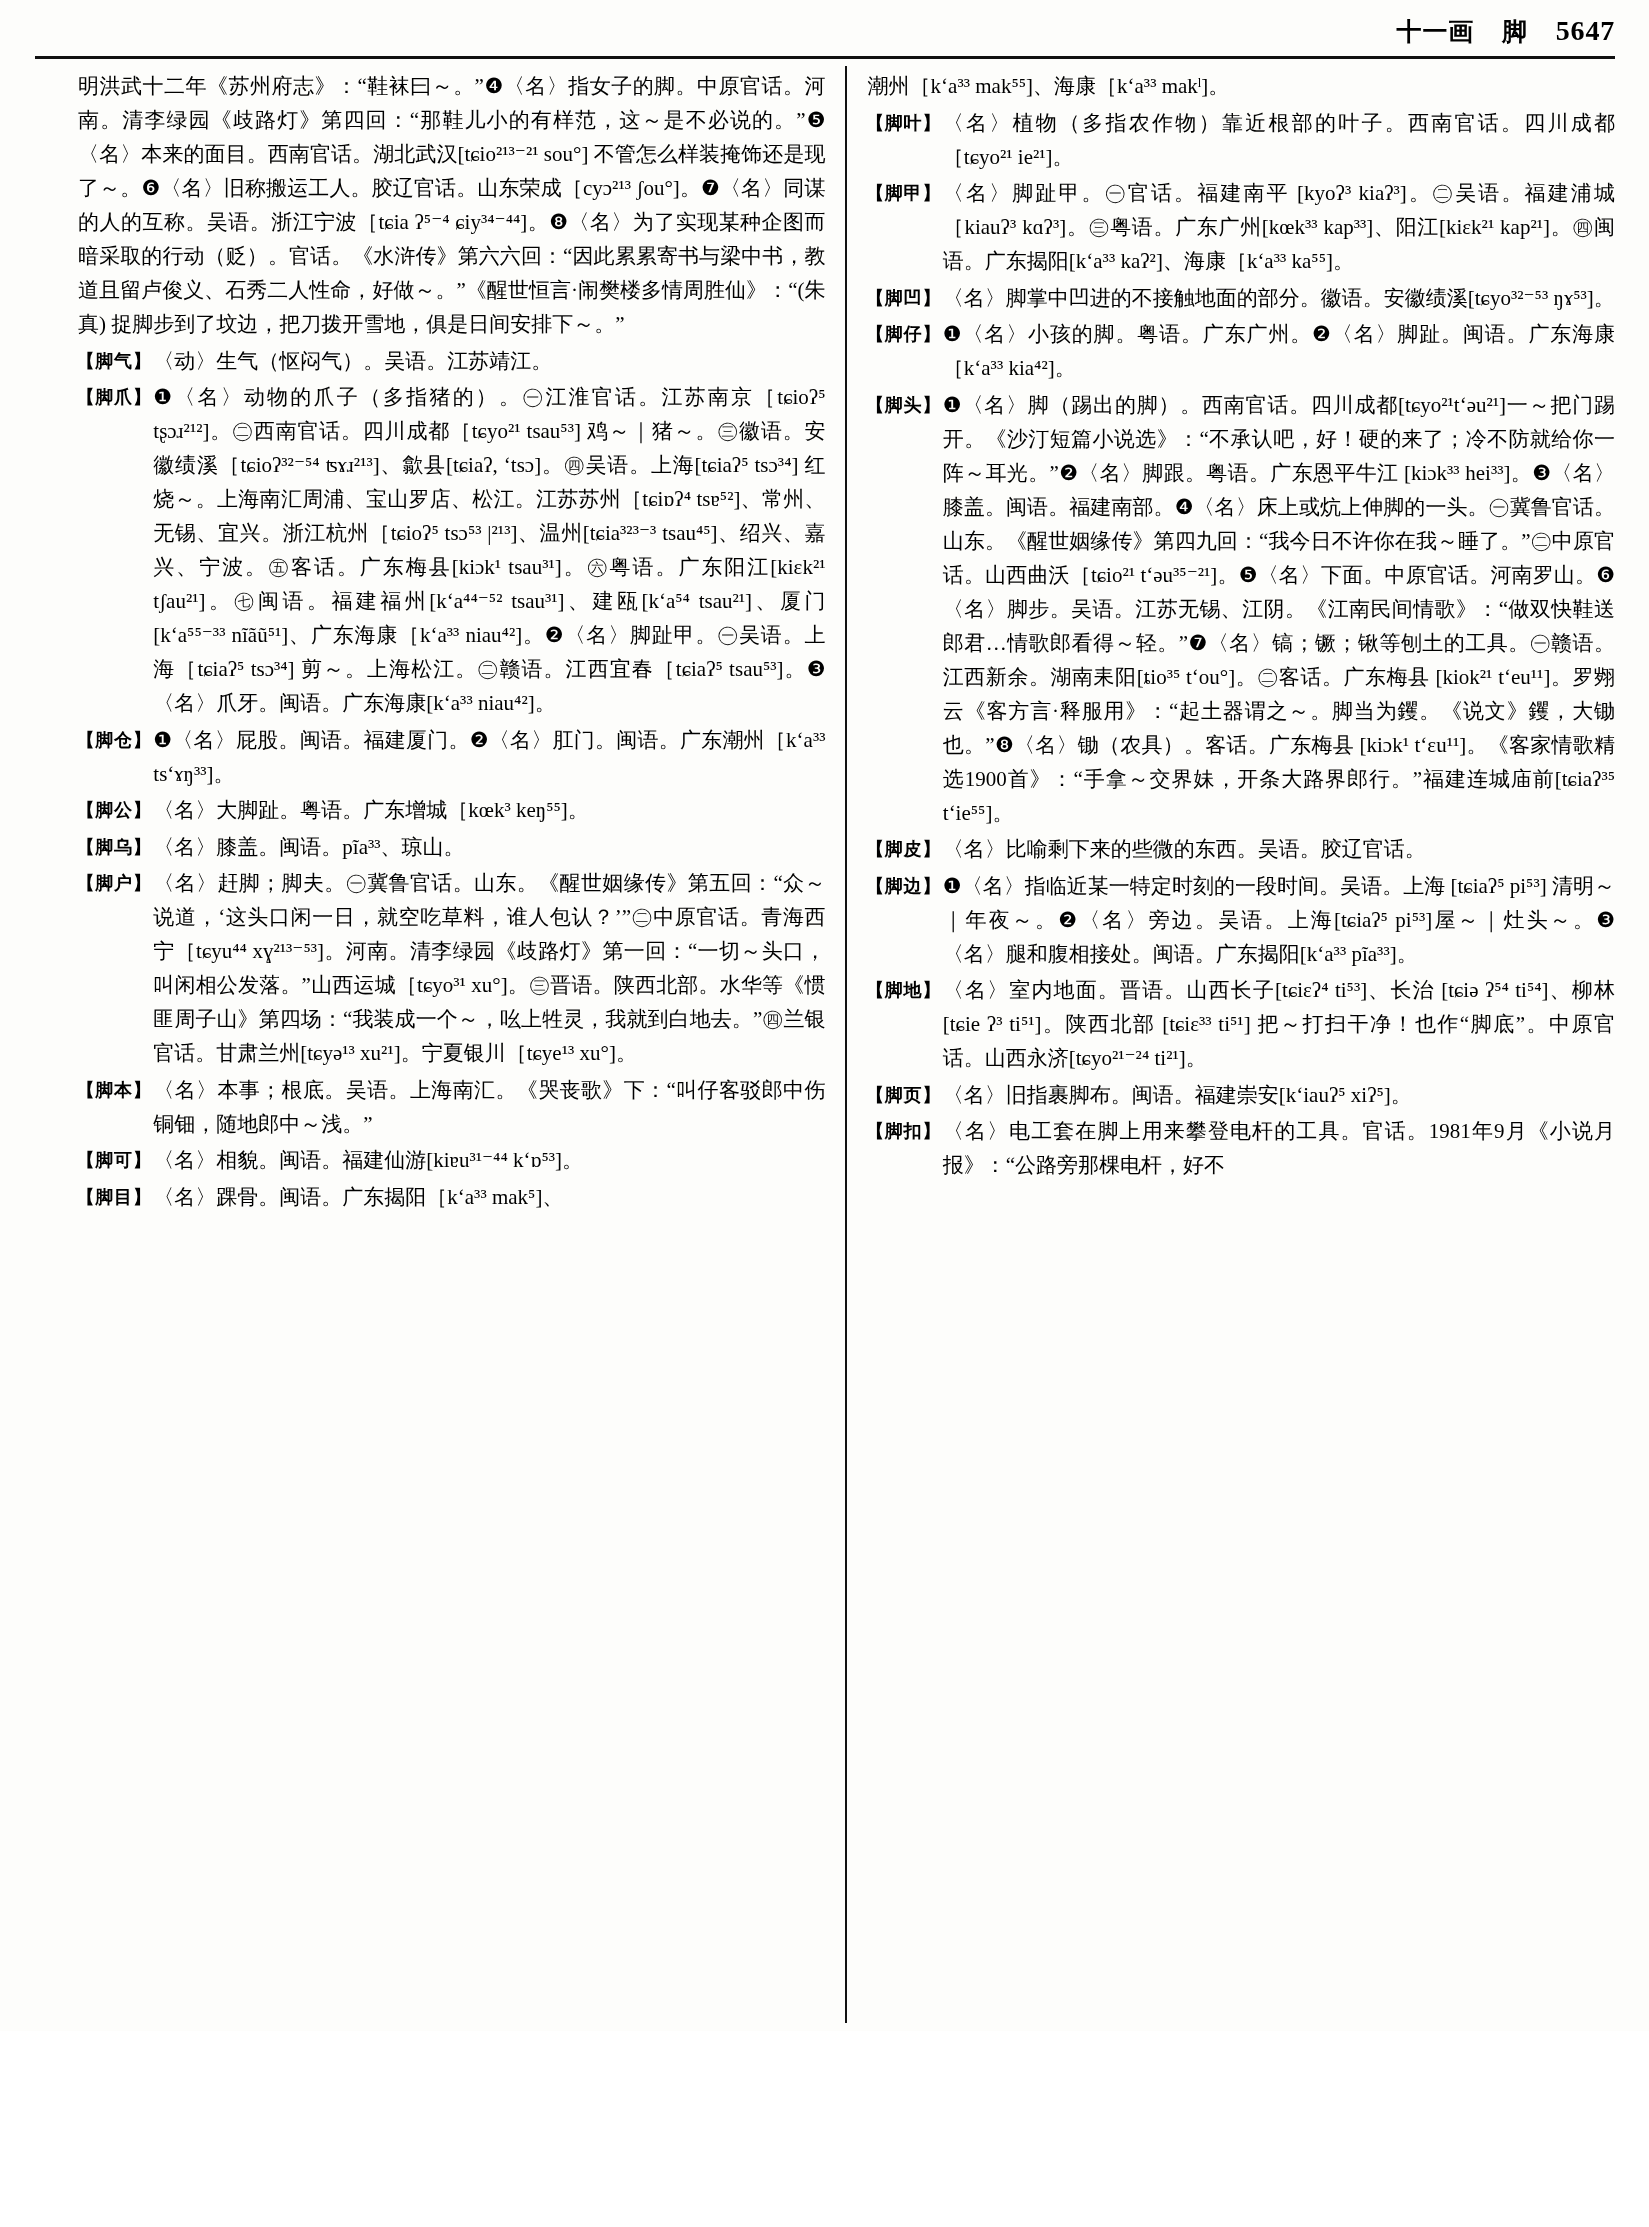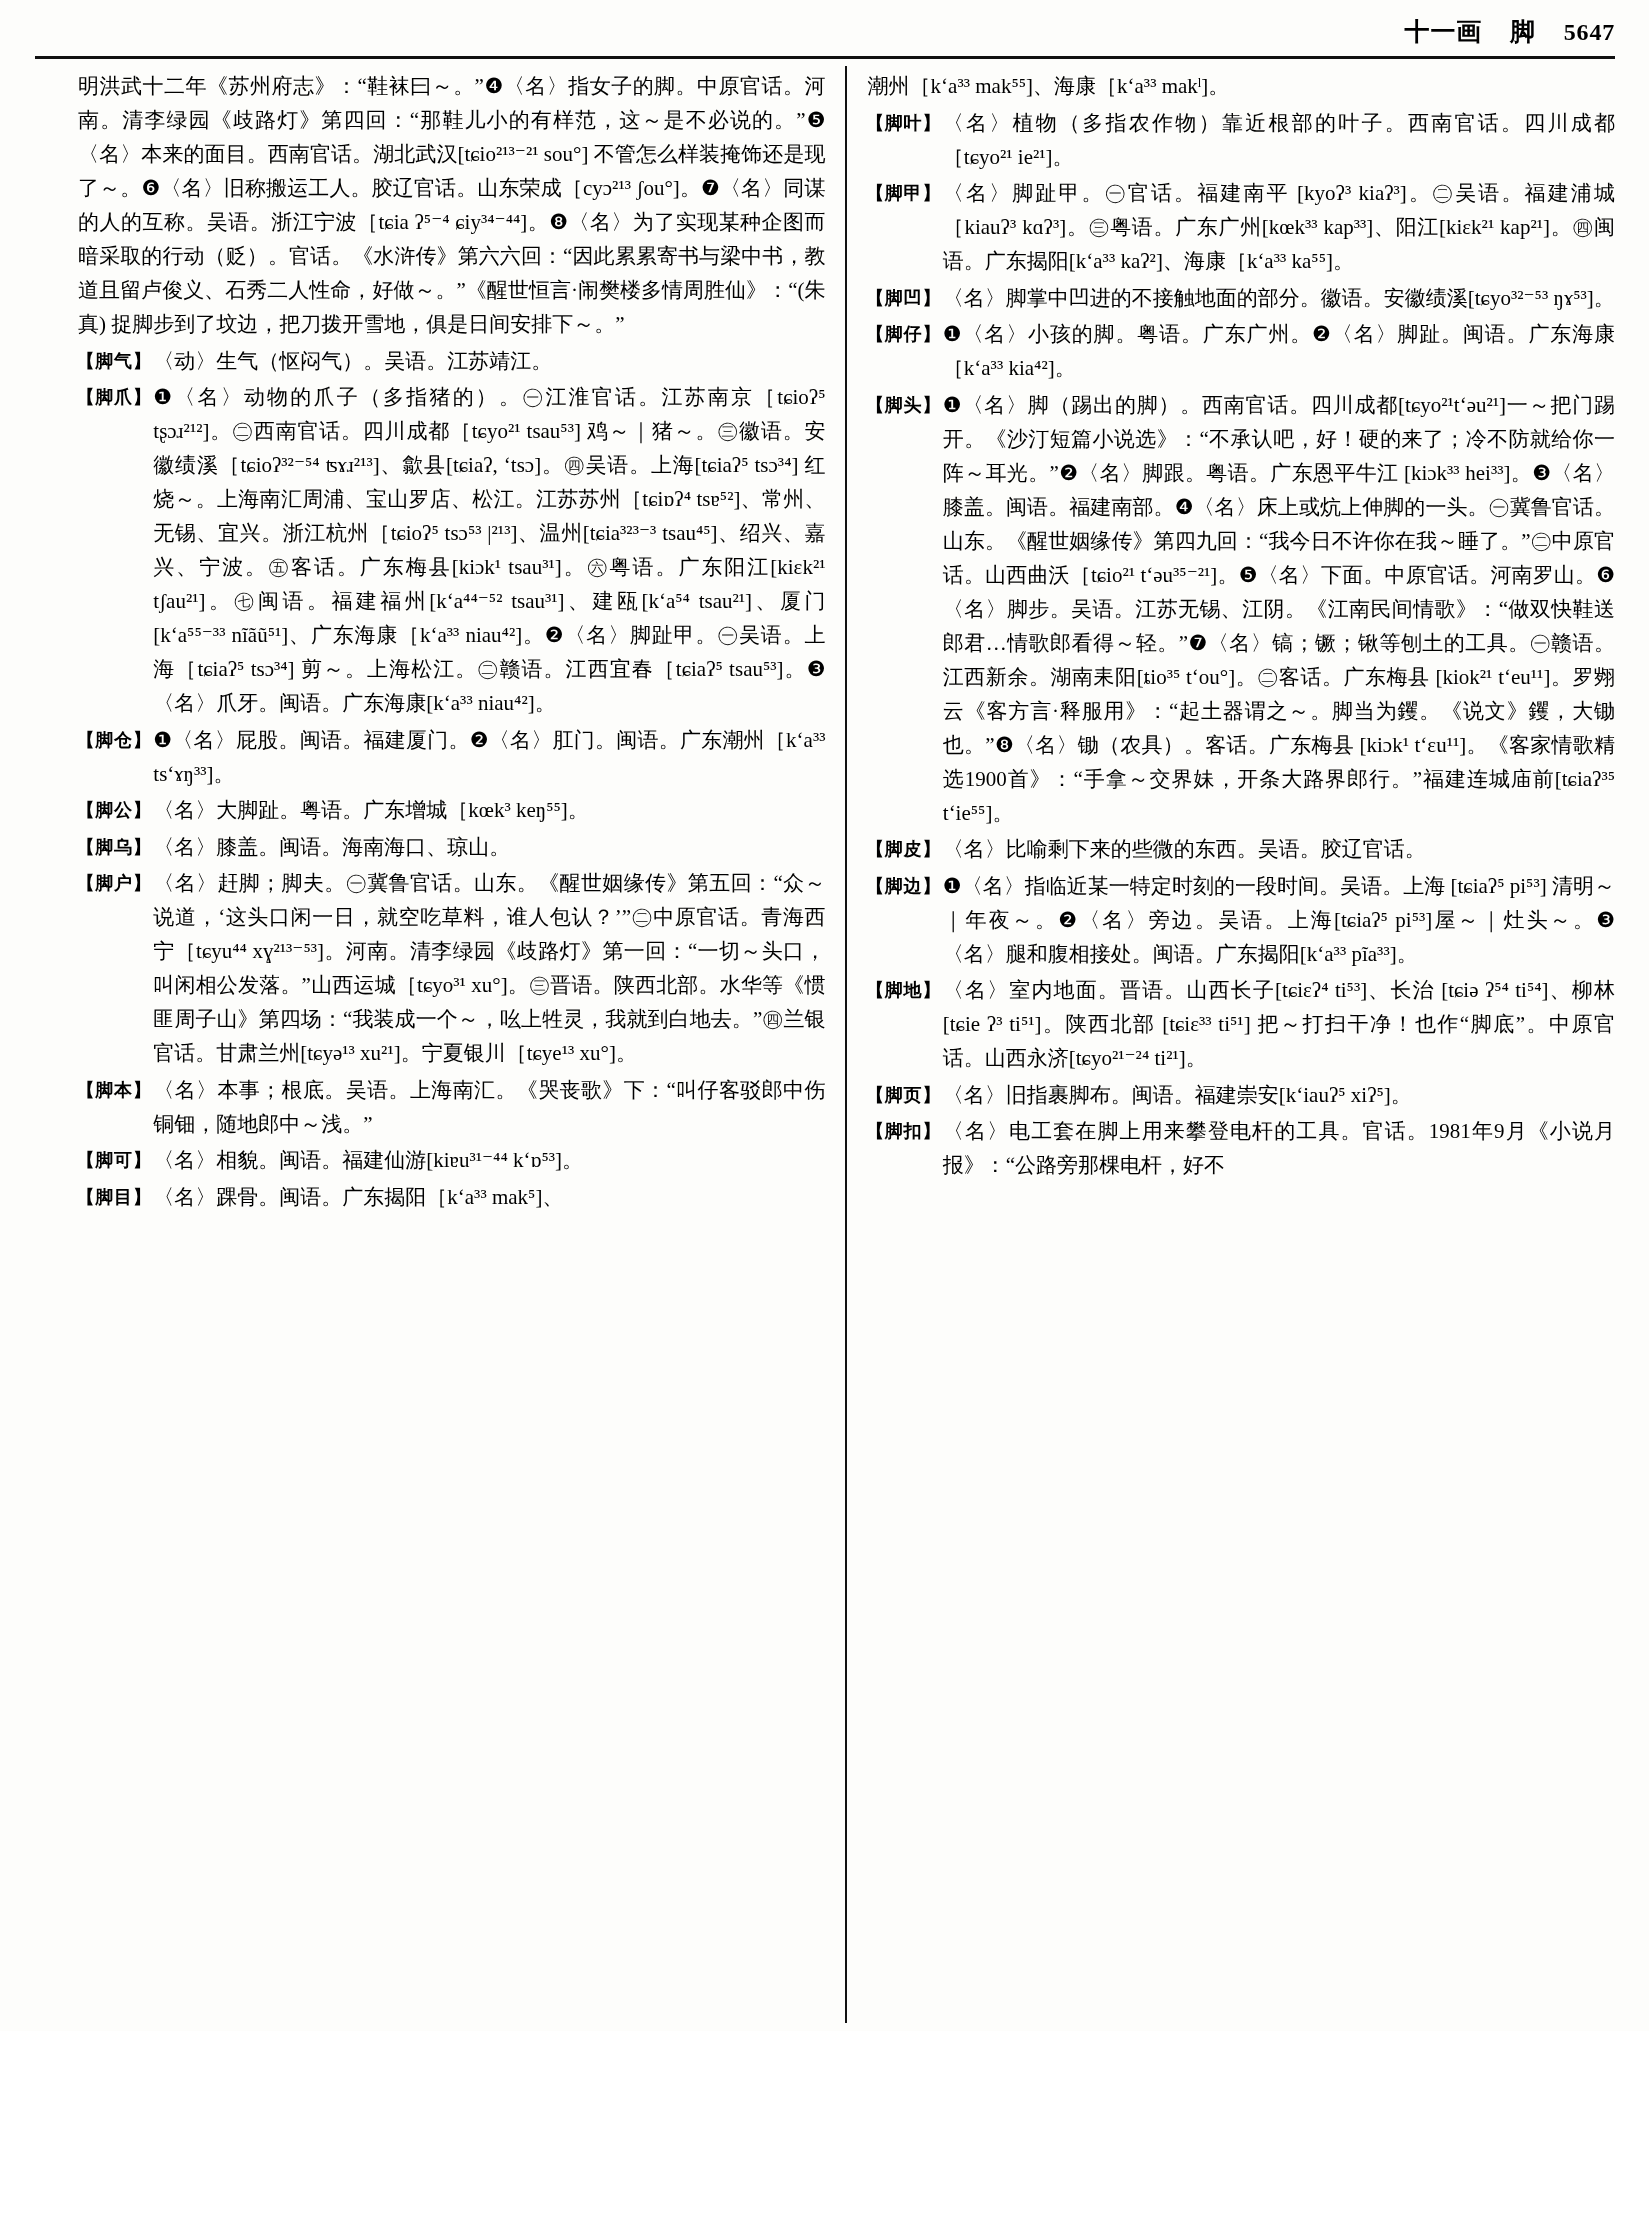--- a/index.html
+++ b/index.html
@@ -27,21 +27,21 @@
     right: 35px;
     display: flex;
     align-items: baseline;
     gap: 28px;
     font-size: 25px;
     font-weight: bold;
     letter-spacing: 0.8px;
   }
   .header .hdr-section { font-size: 25px; }
   .header .hdr-char { font-size: 25px; }
-  .header .hdr-page { font-size: 24px; }
+  .header .hdr-page { font-size: 28px; }
   .rule {
     position: absolute;
     left: 35px;
     right: 35px;
     top: 56px;
     height: 3.3px;
     background: #111;
   }
   
   .columns {
@@ -118,21 +118,21 @@
         <div class="entry">
           <div class="head">【脚仓】</div>
           <div class="body">❶〈名〉屁股。闽语。福建厦门。❷〈名〉肛门。闽语。广东潮州［kʻa³³ tsʻɤŋ³³]。</div>
         </div>
         <div class="entry">
           <div class="head">【脚公】</div>
           <div class="body">〈名〉大脚趾。粤语。广东增城［kœk³ keŋ⁵⁵]。</div>
         </div>
         <div class="entry">
           <div class="head">【脚乌】</div>
-          <div class="body">〈名〉膝盖。闽语。海南海口、琼山。</div>
+          <div class="body">〈名〉膝盖。闽语。pĩa³³、琼山。</div>
         </div>
         <div class="entry">
           <div class="head">【脚户】</div>
           <div class="body">〈名〉赶脚；脚夫。㊀冀鲁官话。山东。《醒世姻缘传》第五回：“众～说道，‘这头口闲一日，就空吃草料，谁人包认？’”㊁中原官话。青海西宁［tɕyu⁴⁴ xɣ²¹³⁻⁵³]。河南。清李绿园《歧路灯》第一回：“一切～头口，叫闲相公发落。”山西运城［tɕyo³¹ xu°]。㊂晋语。陕西北部。水华等《惯匪周子山》第四场：“我装成一个～，吆上牲灵，我就到白地去。”㊃兰银官话。甘肃兰州[tɕyə¹³ xu²¹]。宁夏银川［tɕye¹³ xu°]。</div>
         </div>
         <div class="entry">
           <div class="head">【脚本】</div>
           <div class="body">〈名〉本事；根底。吴语。上海南汇。《哭丧歌》下：“叫仔客驳郎中伤铜钿，随地郎中～浅。”</div>
         </div>
         <div class="entry">

